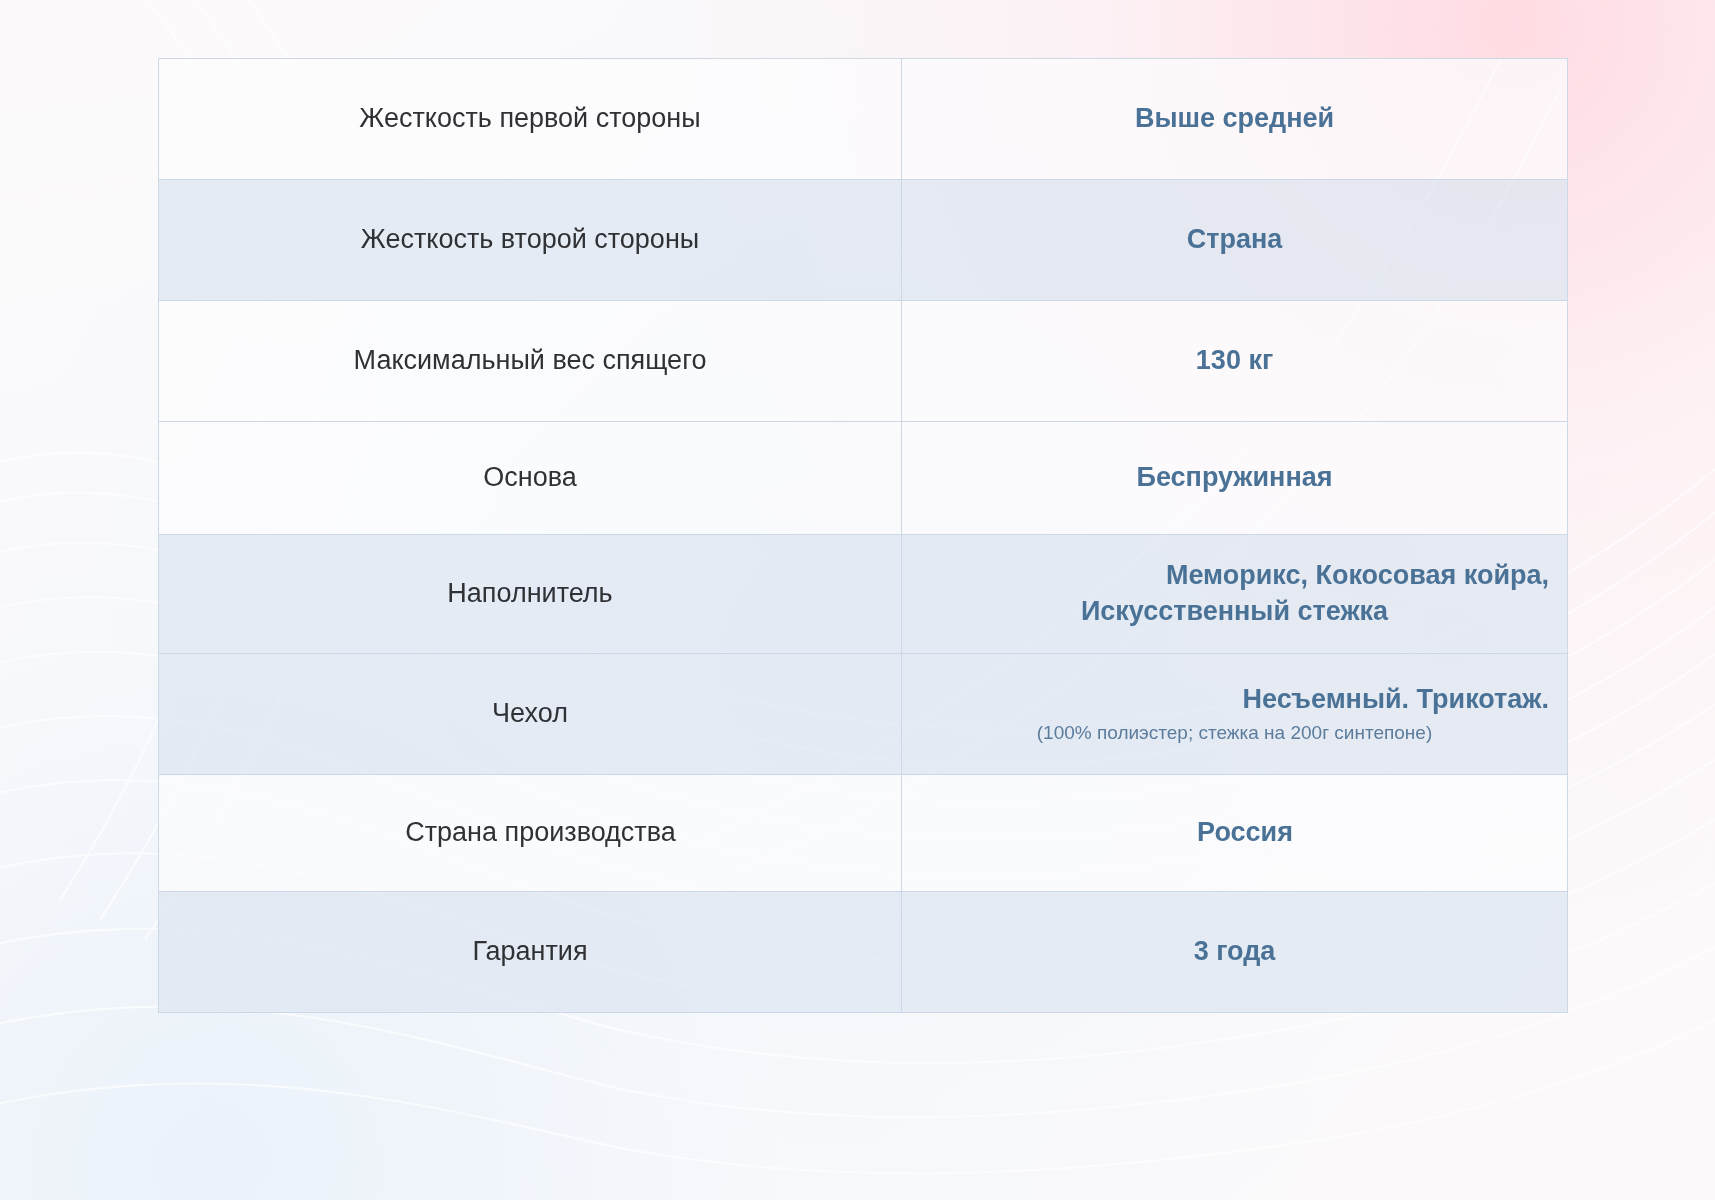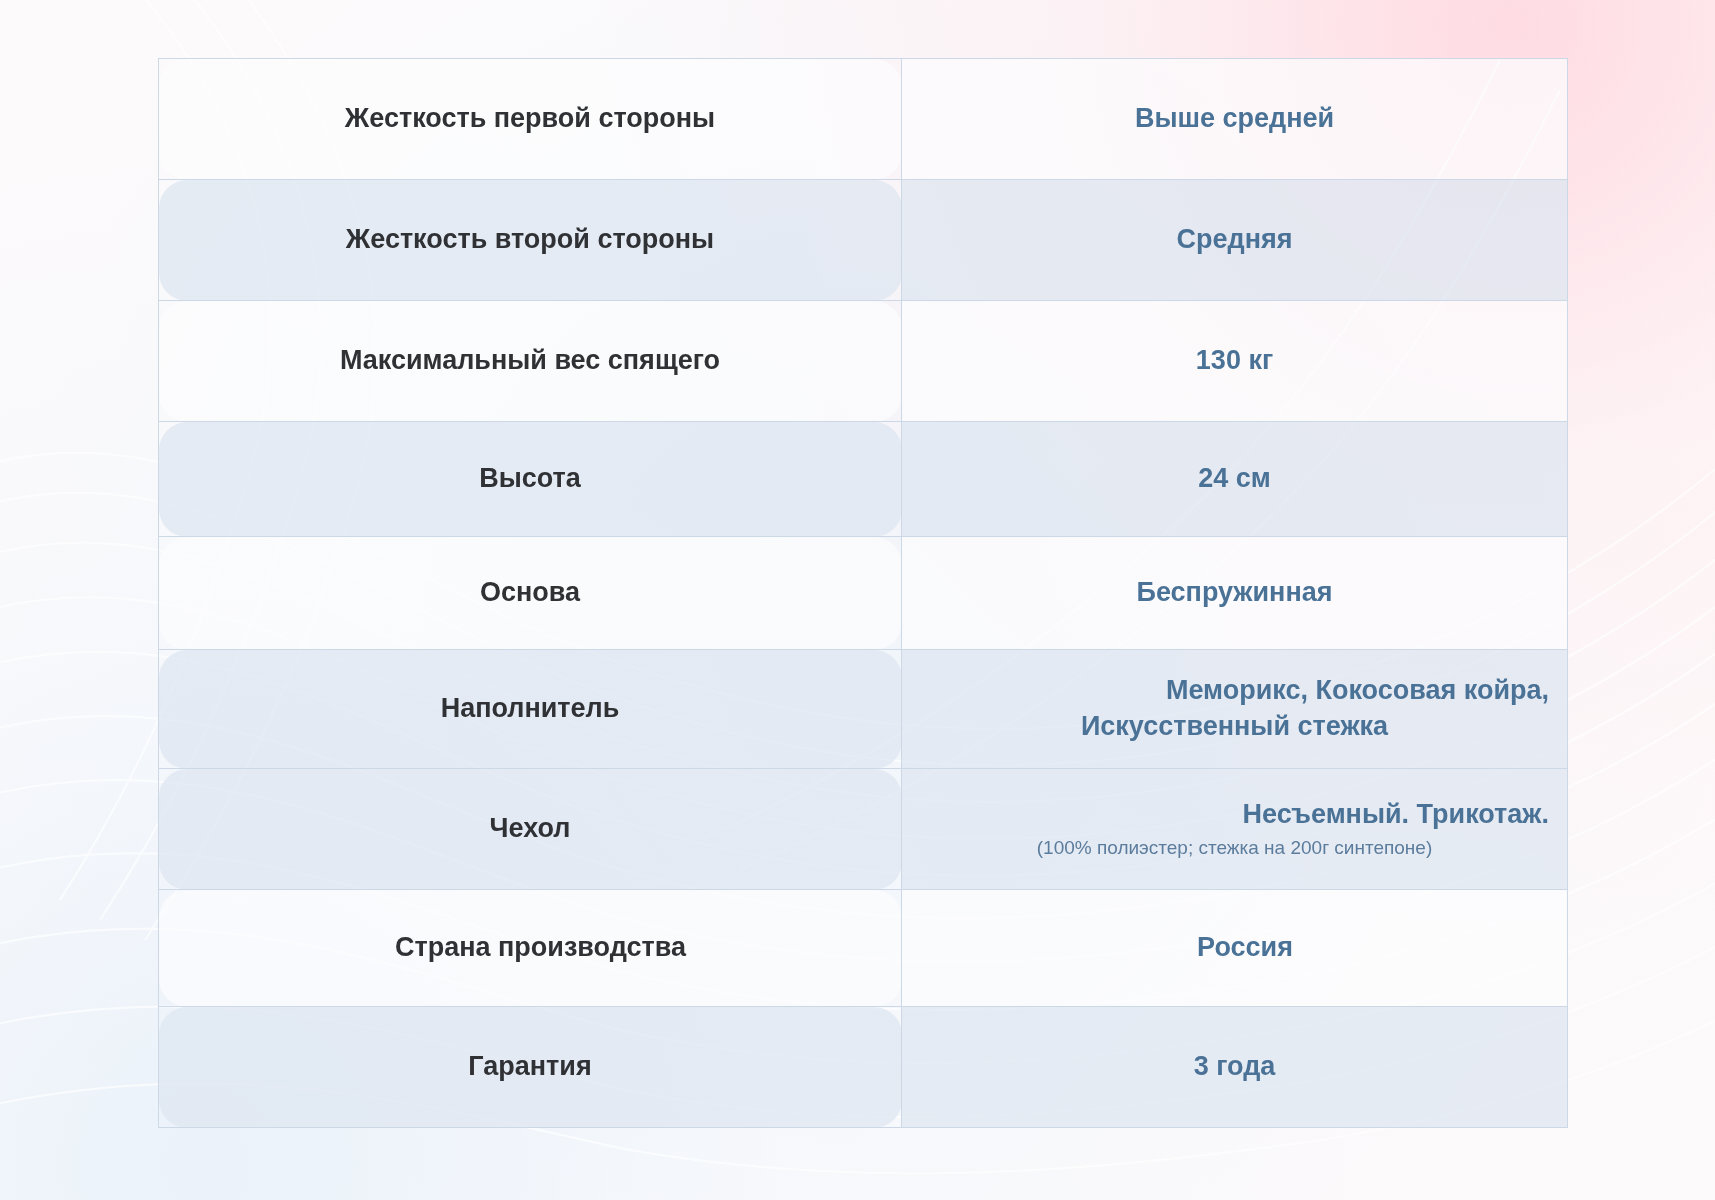--- a/index.html
+++ b/index.html
@@ -51,23 +51,22 @@
     border: 1px solid #cdd8e6;
     vertical-align: middle;
     text-align: center;
     padding: 10px 18px;
   }
 
   td.spec-label {
     width: 706px;
     font-size: 27px;
     color: #2f3135;
-    font-weight: 700;
+    font-weight: 400;
     line-height: 1.3;
-    border-radius: 28px;
   }
 
   td.spec-value {
     font-size: 27px;
     color: #4a7296;
     font-weight: 700;
     line-height: 1.32;
   }
 
   tr.row-odd td {
@@ -133,29 +132,25 @@
 
   <div class="table-wrap">
     <table class="spec-table">
       <tbody>
         <tr class="row-odd r0">
           <td class="spec-label">Жесткость первой стороны</td>
           <td class="spec-value">Выше средней</td>
         </tr>
         <tr class="row-even r1">
           <td class="spec-label">Жесткость второй стороны</td>
-          <td class="spec-value">Средняя</td>
+          <td class="spec-value">Страна</td>
         </tr>
         <tr class="row-odd r2">
           <td class="spec-label">Максимальный вес спящего</td>
           <td class="spec-value">130 кг</td>
-        </tr>
-        <tr class="row-even r3">
-          <td class="spec-label">Высота</td>
-          <td class="spec-value">24 см</td>
         </tr>
         <tr class="row-odd r4">
           <td class="spec-label">Основа</td>
           <td class="spec-value">Беспружинная</td>
         </tr>
         <tr class="row-even r5">
           <td class="spec-label">Наполнитель</td>
           <td class="spec-value">
             <span class="value-main">Меморикс, Кокосовая койра,</span>
             <span class="value-line2">Искусственный стежка</span>

